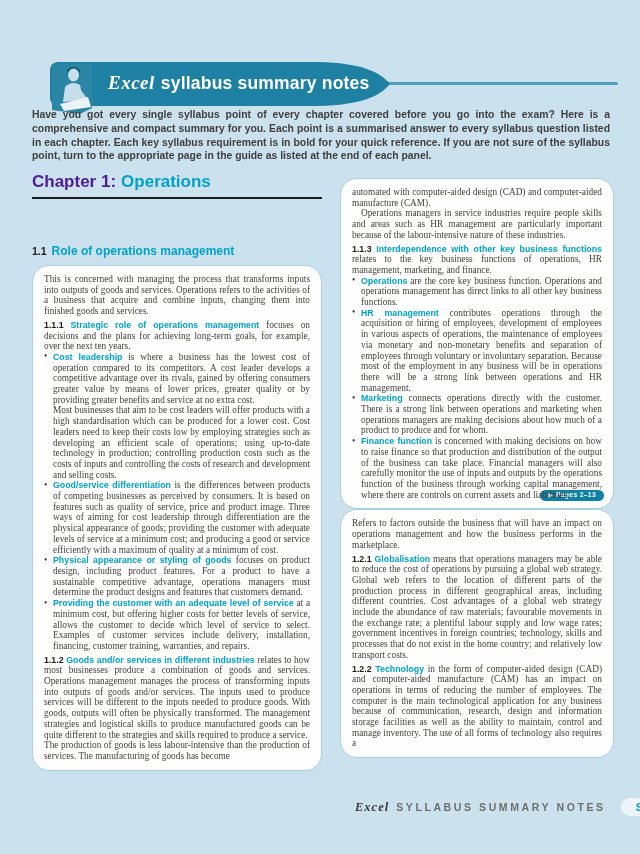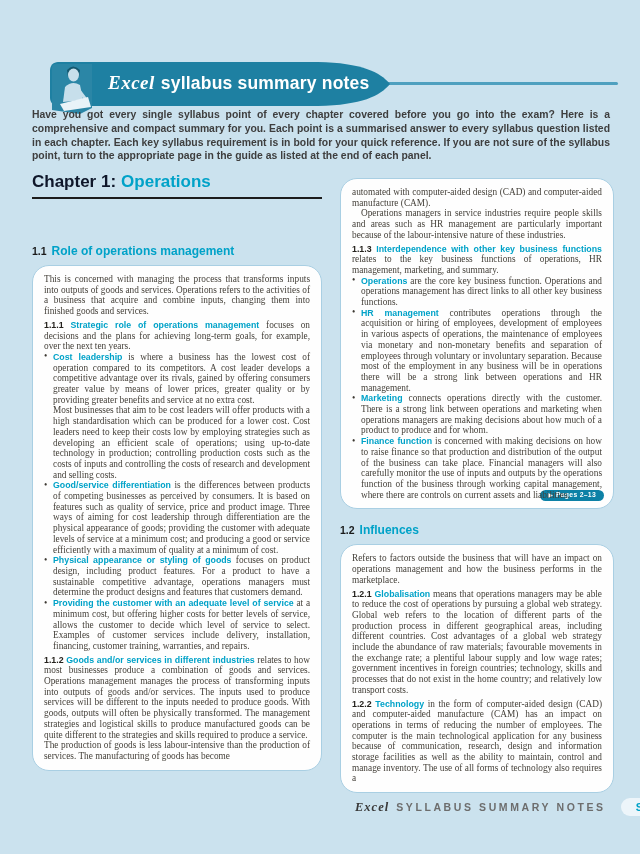--- a/index.html
+++ b/index.html
@@ -15,21 +15,21 @@
   .banner-title .brand{font-family:"Liberation Serif",serif;font-style:italic;font-weight:bold;font-size:19px;color:#fff;letter-spacing:.5px;margin-right:6px;}
   .banner-title .bt{font-family:"Liberation Sans",sans-serif;font-weight:bold;font-size:17.5px;color:#fff;letter-spacing:.2px;}
 
   
   .intro{position:absolute;left:32px;top:108px;width:578px;margin:0;
          font:bold 10.4px/13.8px "Liberation Sans",sans-serif;color:#3e3e3e;text-align:justify;}
 
   
   .chapter{position:absolute;left:32px;top:172px;width:290px;margin:0;padding-bottom:5px;
            border-bottom:2px solid #1c1c1c;font:bold 17px "Liberation Sans",sans-serif;}
-  .ch-pre{color:#0f172a;}
+  .ch-pre{color:#4c1d95;}
   .ch-title{color:#00a2c8;margin-left:5px;}
 
   
   .col-left{position:absolute;left:32px;top:204px;width:290px;margin-top:40px;}
   .col-right{position:absolute;left:340px;top:178px;width:274px;}
 
   .sec{margin:0 0 7px 0;font:bold 12px "Liberation Sans",sans-serif;}
   .sec-num{color:#1a1a1a;font-size:10.5px;margin-right:5px;}
   .sec-title{color:#00a2c8;}
   .sec-12{margin:14px 0 7px 0;}
@@ -113,29 +113,26 @@
   </div>
 
   <div class="col-right">
     <div class="panel panel-r1">
       <span class="pageref">
           <span class="play">▶</span>
           <span>Pages 2–13</span>
         </span>
     <div class="block para"><span>automated with computer-aided design (CAD) and computer-aided manufacture (CAM).</span></div>
         <div class="block para ti"><span>Operations managers in service industries require people skills and areas such as HR management are particularly important because of the labour-intensive nature of these industries.</span></div>
-        <div class="block para gap"><span class="num">1.1.3 </span><span class="lead">Interdependence with other key business functions</span><span> relates to the key business functions of operations, HR management, marketing, and summary.</span></div>
+        <div class="block para gap"><span class="num">1.1.3 </span><span class="lead">Interdependence with other key business functions</span><span> relates to the key business functions of operations, HR management, marketing, and finance.</span></div>
         <div class="block bullet"><span class="dot">•</span><span class="lead">Operations</span><span> are the core key business function. Operations and operations management has direct links to all other key business functions.</span></div>
         <div class="block bullet"><span class="dot">•</span><span class="lead">HR management</span><span> contributes operations through the acquisition or hiring of employees, development of employees in various aspects of operations, the maintenance of employees via monetary and non-monetary benefits and separation of employees through voluntary or involuntary separation. Because most of the employment in any business will be in operations there will be a strong link between operations and HR management.</span></div>
         <div class="block bullet"><span class="dot">•</span><span class="lead">Marketing</span><span> connects operations directly with the customer. There is a strong link between operations and marketing when operations managers are making decisions about how much of a product to produce and for whom.</span></div>
         <div class="block bullet"><span class="dot">•</span><span class="lead">Finance function</span><span> is concerned with making decisions on how to raise finance so that production and distribution of the output of the business can take place. Financial managers will also carefully monitor the use of inputs and outputs by the operations function of the business through working capital management, where there are controls on current assets and liabilities.</span></div>
       </div>
-    <h2 class="sec sec-12">
-      <span class="sec-num">1.2</span><span class="sec-title">Influences</span>
-    </h2>
     <div class="panel">
         <div class="block para"><span>Refers to factors outside the business that will have an impact on operations management and how the business performs in the marketplace.</span></div>
         <div class="block para gap"><span class="num">1.2.1 </span><span class="lead">Globalisation</span><span> means that operations managers may be able to reduce the cost of operations by pursuing a global web strategy. Global web refers to the location of different parts of the production process in different geographical areas, including different countries. Cost advantages of a global web strategy include the abundance of raw materials; favourable movements in the exchange rate; a plentiful labour supply and low wage rates; government incentives in foreign countries; technology, skills and processes that do not exist in the home country; and relatively low transport costs.</span></div>
         <div class="block para gap"><span class="num">1.2.2 </span><span class="lead">Technology</span><span> in the form of computer-aided design (CAD) and computer-aided manufacture (CAM) has an impact on operations in terms of reducing the number of employees. The computer is the main technological application for any business because of communication, research, design and information storage facilities as well as the ability to maintain, control and manage inventory. The use of all forms of technology also requires a</span></div>
       </div>
   </div>
 
   <div class="footer">
     <span class="f-brand">Excel</span>
     <span class="f-title">SYLLABUS SUMMARY NOTES</span>

